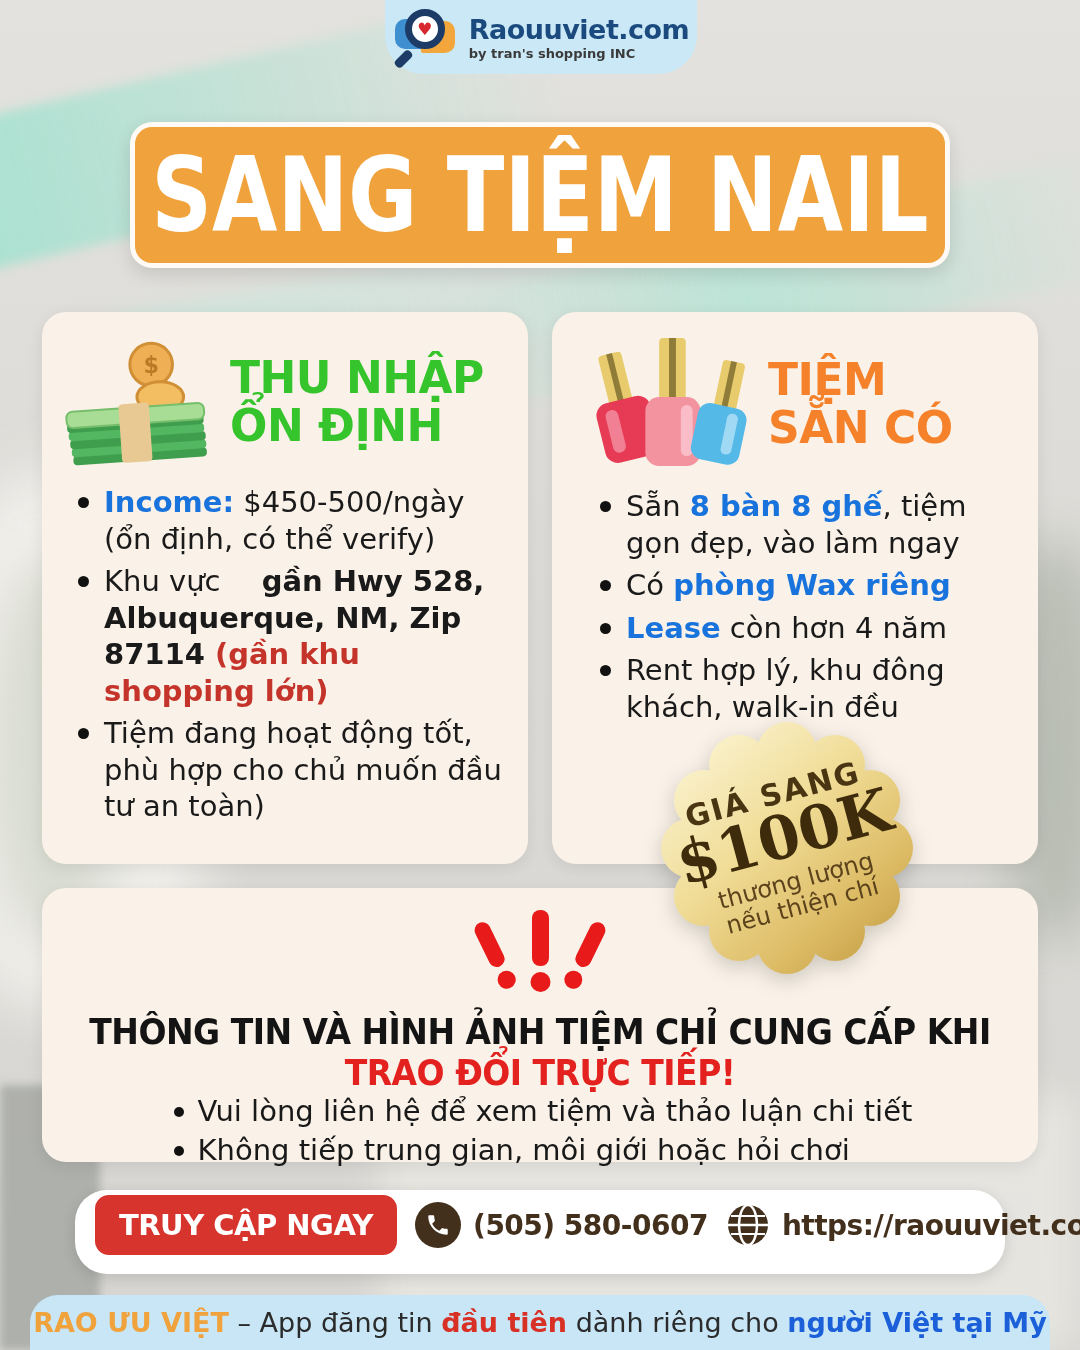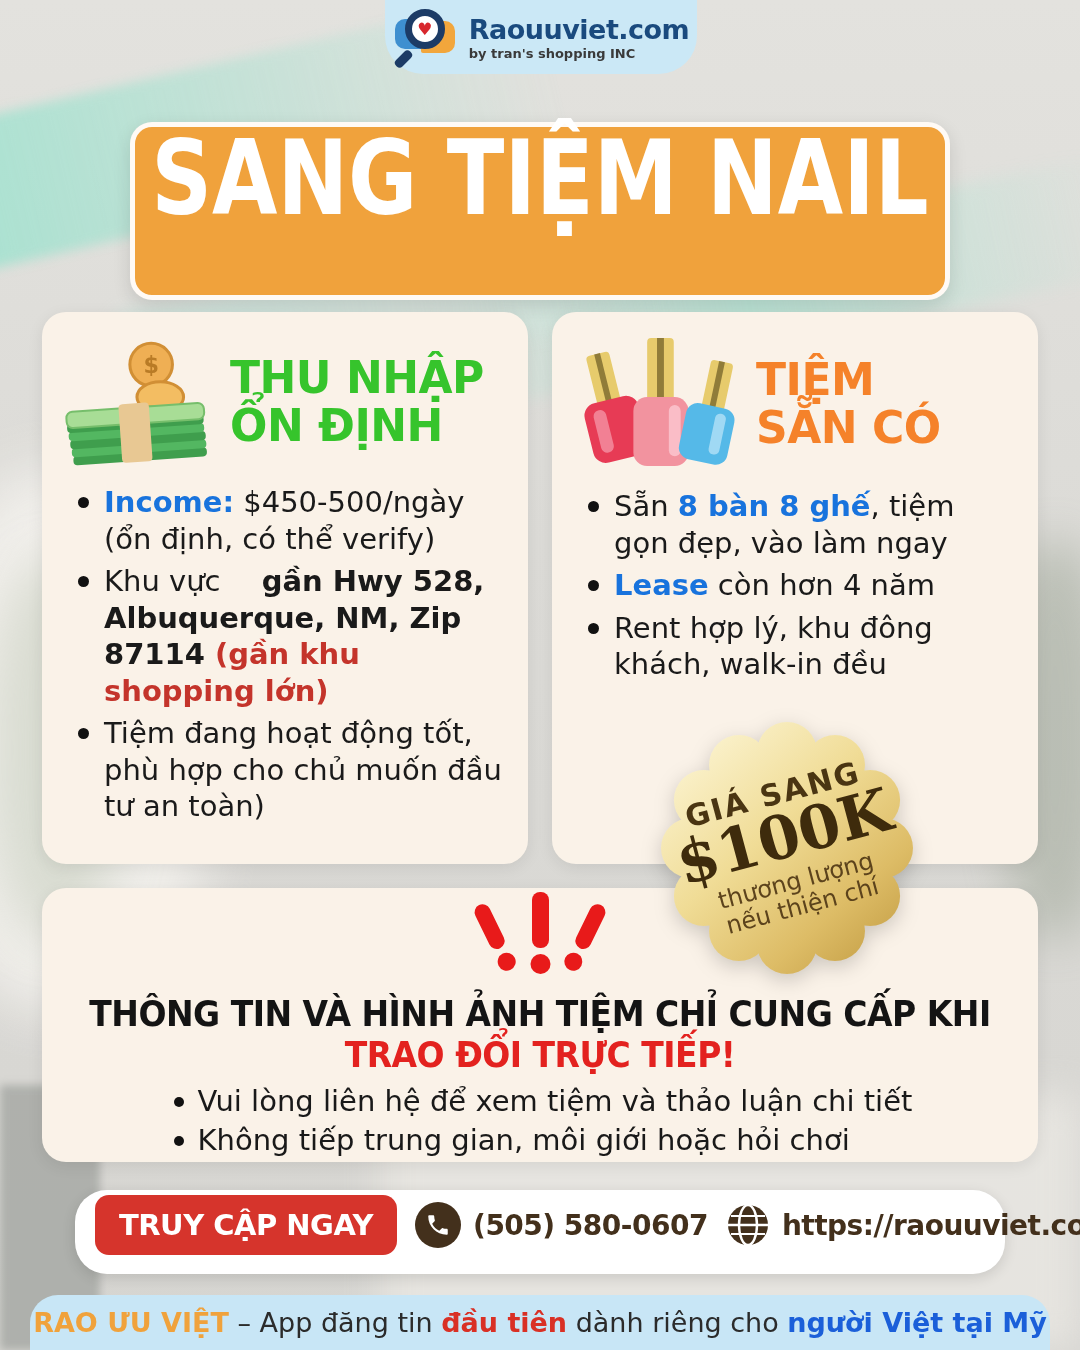--- a/index.html
+++ b/index.html
@@ -44,32 +44,32 @@
   .mag-ring { position:absolute; left:12px; top:2px; width:40px; height:40px;
     background:#FFFFFF; border:7px solid #1C3B66; border-radius:50%;
     display:flex; align-items:center; justify-content:center; }
   .mag-heart { color:#D8272E; font-size:17px; line-height:1; }
   .mag-handle { position:absolute; left:6px; top:42px; width:9px; height:20px;
     background:#1C3B66; border-radius:4px; transform:rotate(45deg); }
   .logo-text .brand { font-size:27px; font-weight:800; color:#1A4A7E; letter-spacing:-0.5px; }
   .logo-text .byline { font-size:13px; font-weight:700; color:#3A3A3A; margin-top:1px; }
 
   
-  .banner { position:absolute; left:130px; top:122px; width:820px; height:178px;
+  .banner { position:absolute; left:130px; top:122px; width:820px; height:146px;
     background:#F0A23C; border:5px solid rgba(255,255,255,.95); border-radius:22px;
-    display:flex; align-items:flex-start; justify-content:center;
+    display:flex; align-items:center; justify-content:center;
     box-shadow:0 6px 18px rgba(0,0,0,.12); }
   .banner h1 { color:#FFFFFF; font-size:88px; font-weight:800; letter-spacing:0px;
     transform:scaleY(1.18) scaleX(0.96); white-space:nowrap; }
 
   
   .card { position:absolute; background:#FAF2E8; border-radius:24px;
     box-shadow:0 4px 16px rgba(0,0,0,.08); }
   .card-left  { left:42px;  top:312px; width:486px; height:552px; }
-  .card-right { left:552px; top:312px; width:486px; height:552px; }
+  .card-right { left:552px; top:312px; width:486px; height:552px;padding-left:12px; }
 
   .card-head { display:flex; align-items:center; gap:14px; padding:26px 16px 8px 22px; }
   .card-head .heading { font-size:44px; font-weight:800; line-height:1.08; letter-spacing:-0.5px; }
   .heading-green  { color:#36C42C; }
   .heading-orange { color:#F5822A; }
 
   ul.bullets { list-style:none; padding:10px 24px 0 30px; }
   ul.bullets li { position:relative; padding-left:32px; font-size:29px; line-height:1.26;
     color:#1A1A1A; margin-bottom:6px; }
   ul.bullets li::before { content:""; position:absolute; left:6px; top:13px;
@@ -88,26 +88,26 @@
     display:flex; flex-direction:column; align-items:center; justify-content:center;
     transform:rotate(-15deg); text-align:center; }
   .badge-label { font-size:30px; font-weight:800; color:#4A3512; letter-spacing:2px; }
   .badge-price { font-family:"DejaVu Serif", serif; font-size:60px; font-weight:700;
     color:#3E2B0C; line-height:1; margin-top:-4px; }
   .badge-note  { font-size:24px; color:#5C431C; line-height:1.08; margin-top:4px; }
 
   
   .notice-card { position:absolute; left:42px; top:888px; width:996px; height:274px;
     background:#FAF2E8; border-radius:24px; box-shadow:0 4px 16px rgba(0,0,0,.08);
-    text-align:center; padding-top:2px; }
+    text-align:center; padding-top:20px; }
   .notice-title  { display:block; font-size:33px; font-weight:800; color:#141414;
     letter-spacing:-0.5px; transform:scaleY(1.08); margin-top:4px; }
   .notice-title2 { display:block; font-size:33px; font-weight:800; color:#E3221F;
     letter-spacing:-0.5px; transform:scaleY(1.08); margin-top:2px; }
-  .notice-bullets { list-style:none; display:inline-block; text-align:left; margin-top:8px; }
+  .notice-bullets { list-style:none; display:inline-block; text-align:left; margin-top:0; }
   .notice-bullets li { position:relative; padding-left:30px; font-size:29px; color:#191919;
     line-height:1.35; }
   .notice-bullets li::before { content:""; position:absolute; left:6px; top:15px;
     width:10px; height:10px; border-radius:50%; background:#111; }
 
   
   .contact-bar { position:absolute; left:75px; top:1190px; width:930px; height:84px;
     background:#FFFFFF; border-radius:32px; display:flex; align-items:center;
     padding:0 26px 14px 20px; gap:18px; box-shadow:0 4px 14px rgba(0,0,0,.12); }
   .cta-button { background:#D6342C; color:#FFFFFF; border:none; border-radius:14px;
@@ -208,20 +208,21 @@
         <rect x="138" y="74" width="11" height="42" rx="5" fill="#A9DDF5" opacity="0.9"></rect>
       </g>
     </svg>
     <div class="heading heading-orange">
       <div>TIỆM</div>
       <div>SẴN CÓ</div>
     </div>
   </div>
   <ul class="bullets">
     <li><span>Sẵn </span><span class="run-blue">8 bàn 8 ghế</span><span>, tiệm gọn đẹp, vào làm ngay</span></li>
+    <li><span>Có </span><span class="run-blue">phòng Wax riêng</span></li>
     <li><span class="run-blue">Lease</span><span> còn hơn 4 năm</span></li>
     <li><span>Rent hợp lý, khu đông khách, walk-in đều</span></li>
   </ul>
 </div>
 
 <div class="price-badge">
   <svg width="252" height="252" viewBox="-126 -126 252 252">
     <defs>
       <linearGradient id="gold" x1="-100" y1="-100" x2="95" y2="120" gradientUnits="userSpaceOnUse">
         <stop offset="0" stop-color="#FBF3CF"></stop>

